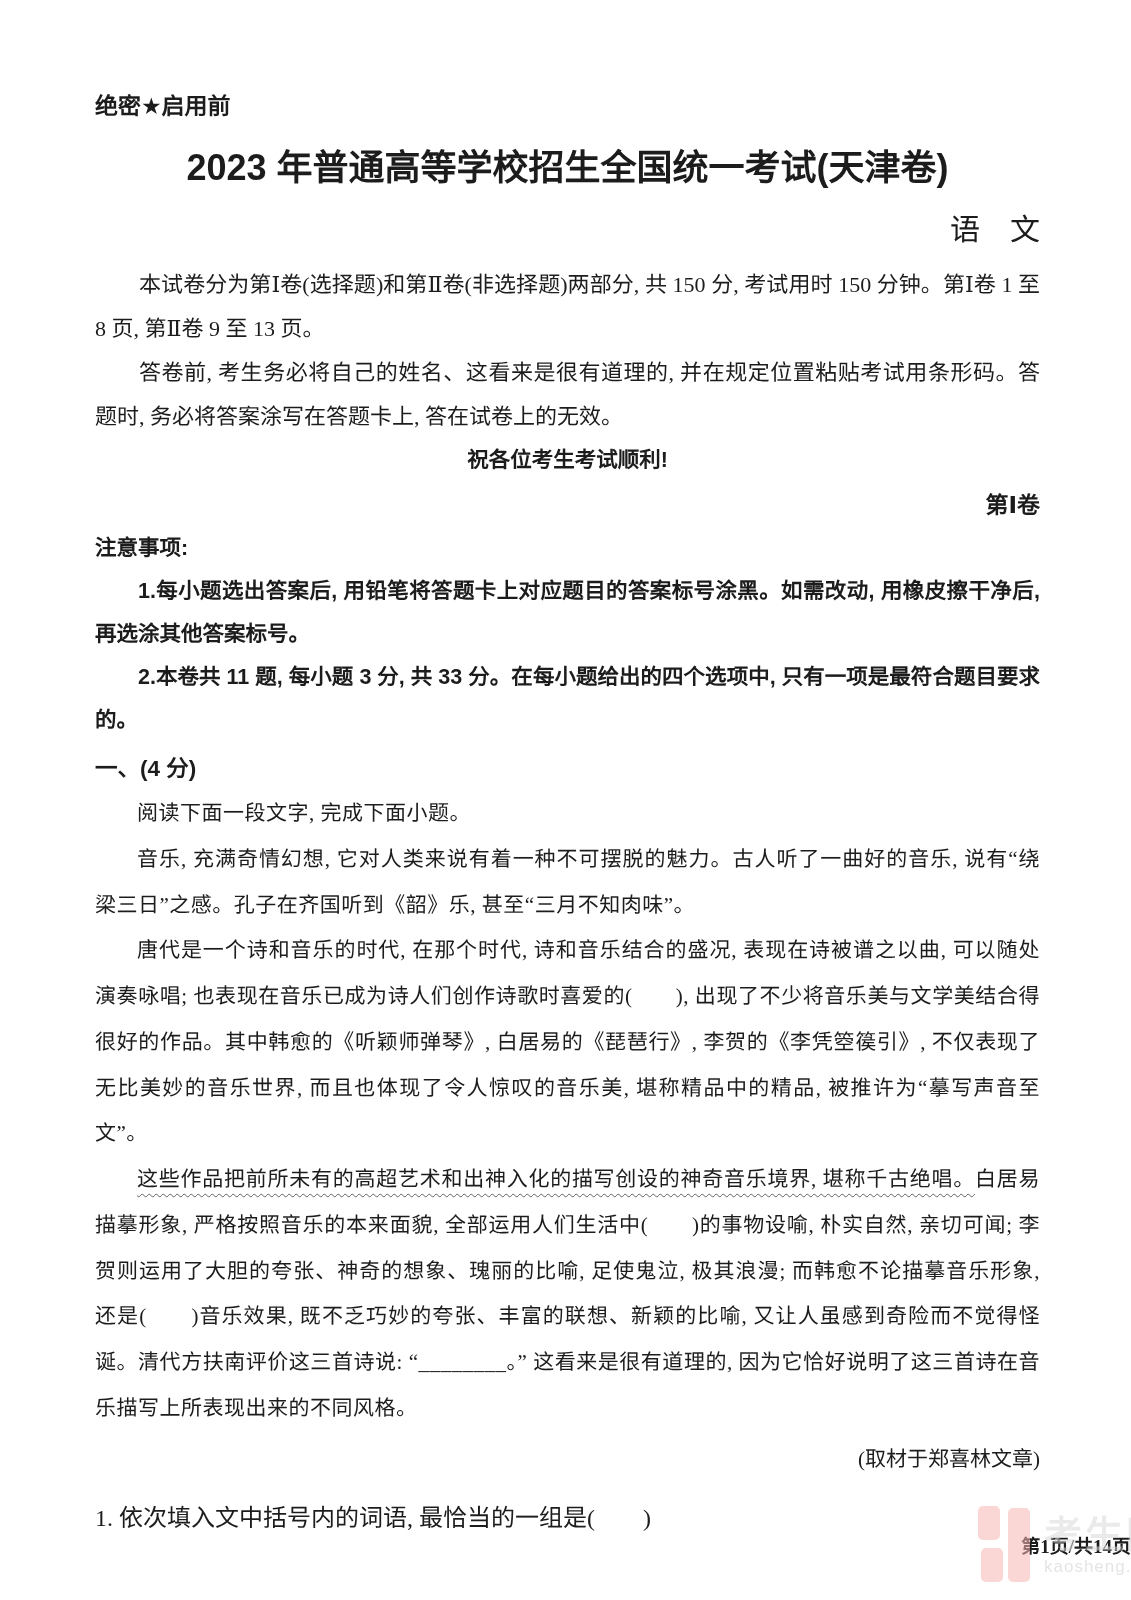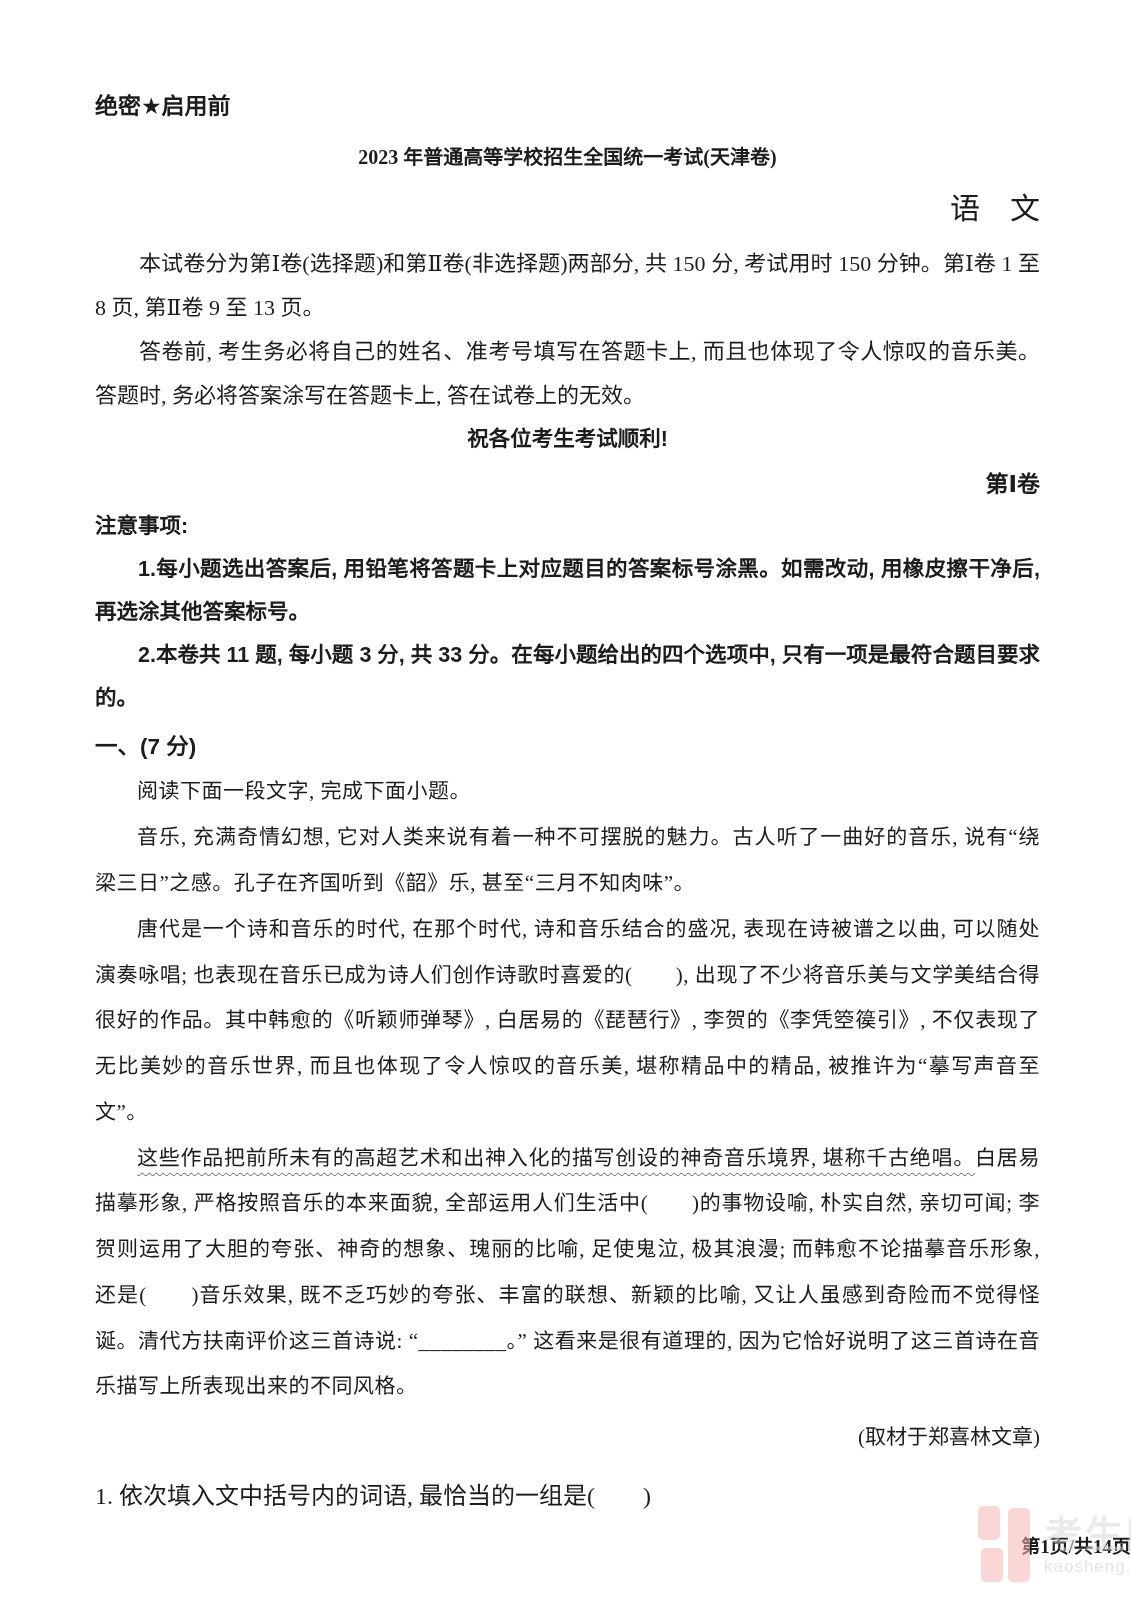--- a/index.html
+++ b/index.html
@@ -15,22 +15,22 @@
     padding: 92px 91px 0 95px;
     overflow: hidden;
     background: #ffffff;
   }
   .classified {
     font-family: "Liberation Sans", "DejaVu Sans", sans-serif;
     font-weight: bold; font-size: 23px; line-height: 1.3;
   }
   .title {
     margin: 22px 0 0 0;
-    font-family: Liberation Serif, serif;
-    font-weight: bold; font-size: 20px; line-height: 1.35;
+    font-family: Liberation Sans, sans-serif;
+    font-weight: bold; font-size: 36px; line-height: 1.35;
     text-align: center;
   }
   .subject {
     margin: 18px 0 14px 0;
     font-family: "Liberation Sans", "DejaVu Sans", sans-serif;
     font-weight: normal; font-size: 30px; line-height: 1.3;
     text-align: right;
   }
   .body-p {
     margin: 0; font-size: 22px; line-height: 2.0;
@@ -108,33 +108,33 @@
 <div class="page">
 
   <div class="classified">绝密★启用前</div>
 
   <h1 class="title">2023 年普通高等学校招生全国统一考试(天津卷)</h1>
 
   <h2 class="subject">语　文</h2>
 
   <p class="body-p">本试卷分为第Ⅰ卷(选择题)和第Ⅱ卷(非选择题)两部分, 共 150 分, 考试用时 150 分钟。第Ⅰ卷 1 至 8 页, 第Ⅱ卷 9 至 13 页。</p>
 
-  <p class="body-p">答卷前, 考生务必将自己的姓名、准考号填写在答题卡上, 而且也体现了令人惊叹的音乐美。答题时, 务必将答案涂写在答题卡上, 答在试卷上的无效。</p>
+  <p class="body-p">答卷前, 考生务必将自己的姓名、这看来是很有道理的, 并在规定位置粘贴考试用条形码。答题时, 务必将答案涂写在答题卡上, 答在试卷上的无效。</p>
 
   <p class="center-p">祝各位考生考试顺利!</p>
 
   <div class="part-heading">第Ⅰ卷</div>
 
   <div class="notice-heading">注意事项:</div>
 
   <p class="notice-p">1.每小题选出答案后, 用铅笔将答题卡上对应题目的答案标号涂黑。如需改动, 用橡皮擦干净后, 再选涂其他答案标号。</p>
 
   <p class="notice-p">2.本卷共 11 题, 每小题 3 分, 共 33 分。在每小题给出的四个选项中, 只有一项是最符合题目要求的。</p>
 
-  <div class="section-heading">一、(7 分)</div>
+  <div class="section-heading">一、(4 分)</div>
 
   <p class="passage-p">阅读下面一段文字, 完成下面小题。</p>
 
   <p class="passage-p">音乐, 充满奇情幻想, 它对人类来说有着一种不可摆脱的魅力。古人听了一曲好的音乐, 说有“绕梁三日”之感。孔子在齐国听到《韶》乐, 甚至“三月不知肉味”。</p>
 
   <p class="passage-p">唐代是一个诗和音乐的时代, 在那个时代, 诗和音乐结合的盛况, 表现在诗被谱之以曲, 可以随处演奏咏唱; 也表现在音乐已成为诗人们创作诗歌时喜爱的(　　), 出现了不少将音乐美与文学美结合得很好的作品。其中韩愈的《听颖师弹琴》, 白居易的《琵琶行》, 李贺的《李凭箜篌引》, 不仅表现了无比美妙的音乐世界, 而且也体现了令人惊叹的音乐美, 堪称精品中的精品, 被推许为“摹写声音至文”。</p>
 
   <p class="passage-p"><span class="wavy">这些作品把前所未有的高超艺术和出神入化的描写创设的神奇音乐境界, 堪称千古绝唱。</span><span>白居易描摹形象, 严格按照音乐的本来面貌, 全部运用人们生活中(　　)的事物设喻, 朴实自然, 亲切可闻; 李贺则运用了大胆的夸张、神奇的想象、瑰丽的比喻, 足使鬼泣, 极其浪漫; 而韩愈不论描摹音乐形象, 还是(　　)音乐效果, 既不乏巧妙的夸张、丰富的联想、新颖的比喻, 又让人虽感到奇险而不觉得怪诞。清代方扶南评价这三首诗说: “________。” 这看来是很有道理的, 因为它恰好说明了这三首诗在音乐描写上所表现出来的不同风格。</span></p>
 
   <p class="source">(取材于郑喜林文章)</p>

